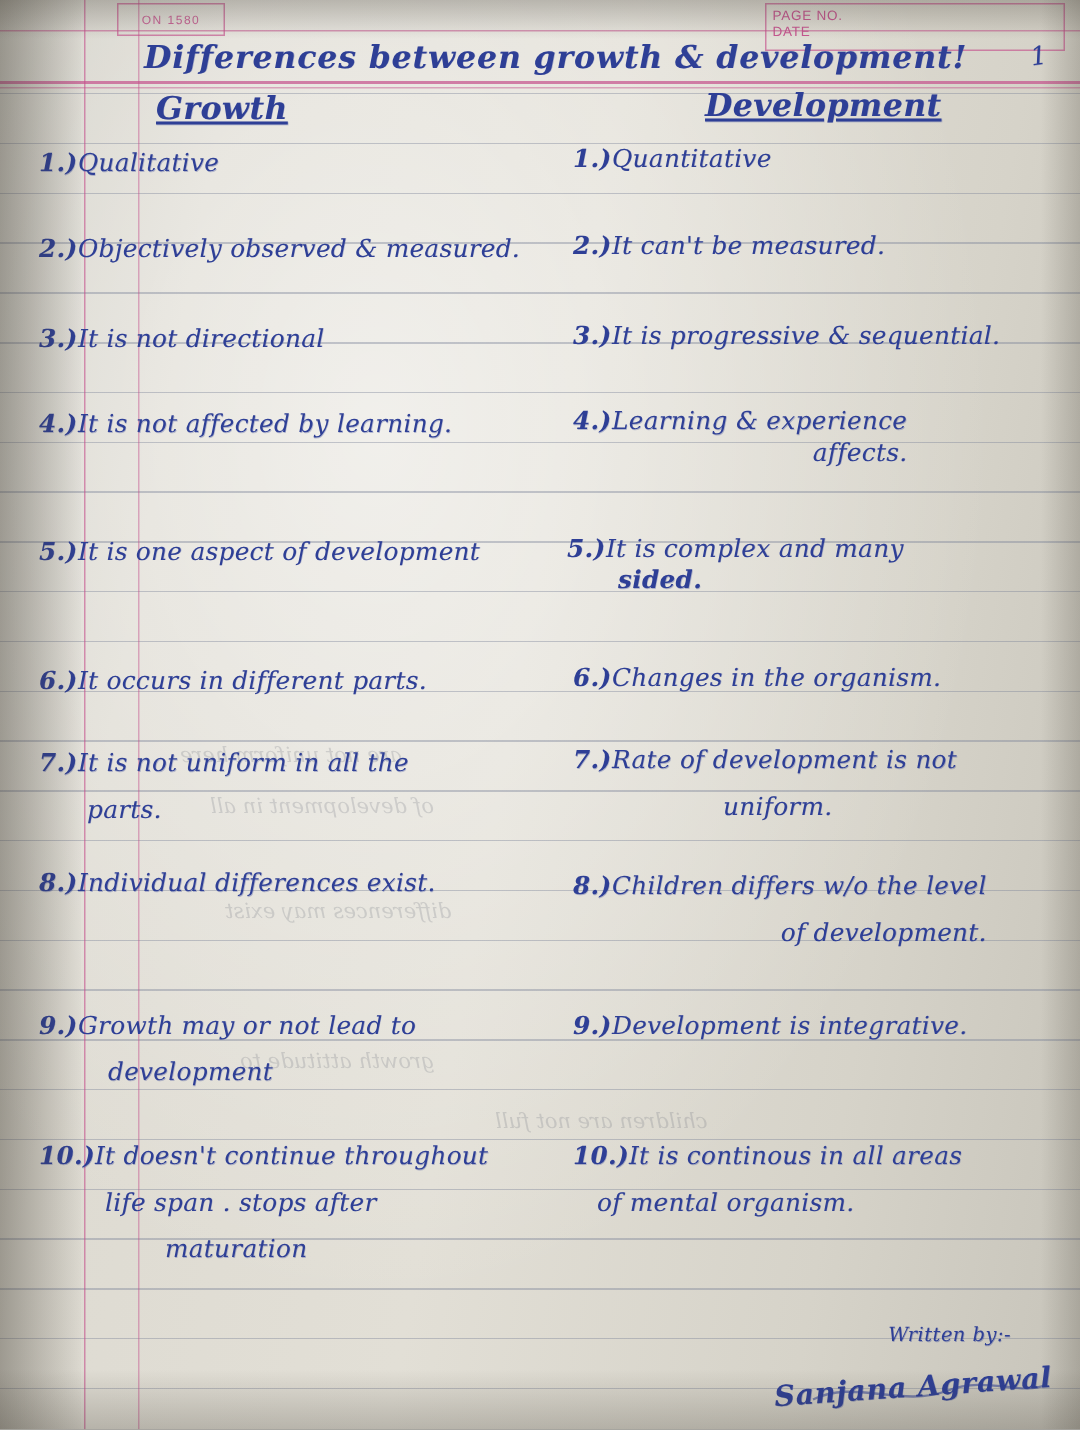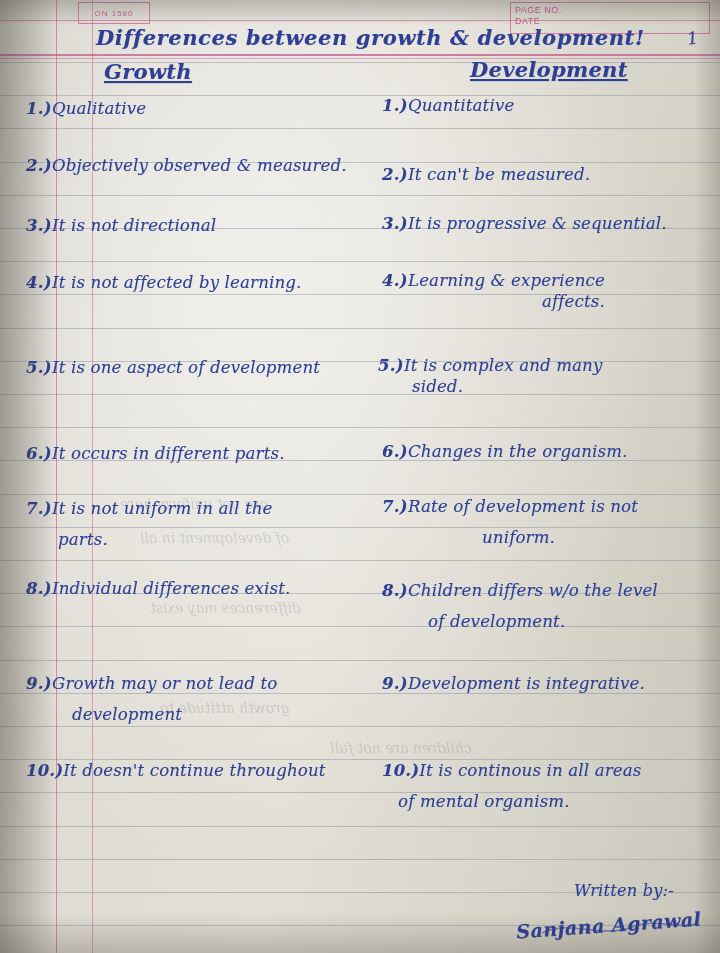--- a/index.html
+++ b/index.html
@@ -164,21 +164,21 @@
     min-width: 26px;
     font-weight: bold;
   }
   .cell .cont {
     display: block;
     margin-left: 34px;
   }
   .sign-label {
     position: absolute;
     right: 46px; bottom: 52px;
-    font-size: 16px;
+    font-size: 13px;
   }
   .sign-name {
     position: absolute;
     right: 18px; bottom: 18px;
     font-size: 19px;
     transform: rotate(-4deg);
     font-weight: bold;
     letter-spacing: 0.5px;
   }
   .sign-scribble {
@@ -233,21 +233,21 @@
   <div class="cell col-left" style="top:98px;">
     <span class="num">1.)</span><span>Qualitative</span>
   </div>
   <div class="cell col-right" style="top:95px;">
     <span class="num">1.)</span><span>Quantitative</span>
   </div>
 
   <div class="cell col-left" style="top:155px;">
     <span class="num">2.)</span><span>Objectively observed &amp; measured.</span>
   </div>
-  <div class="cell col-right" style="top:164px;">
+  <div class="cell col-right" style="top:153px;">
     <span class="num">2.)</span><span>It can't be measured.</span>
   </div>
 
   <div class="cell col-left" style="top:215px;">
     <span class="num">3.)</span><span>It is not directional</span>
   </div>
   <div class="cell col-right" style="top:213px;">
     <span class="num">3.)</span><span>It is progressive &amp; sequential.</span>
   </div>
 
@@ -257,21 +257,21 @@
   <div class="cell col-right" style="top:270px;">
     <span class="num">4.)</span><span>Learning &amp; experience</span>
     <span class="cont" style="margin-left:80px;text-align:right;">affects.</span>
   </div>
 
   <div class="cell col-left" style="top:357px;">
     <span class="num">5.)</span><span>It is one aspect of development</span>
   </div>
   <div class="cell col-right" style="top:355px; left:378px;">
     <span class="num">5.)</span><span>It is complex and many</span>
-    <span class="cont" style="">sided.</span>
+    <span class="cont" style="font-weight:bold;">sided.</span>
   </div>
 
   <div class="cell col-left" style="top:443px;">
     <span class="num">6.)</span><span>It occurs in different parts.</span>
   </div>
   <div class="cell col-right" style="top:441px;">
     <span class="num">6.)</span><span>Changes in the organism.</span>
   </div>
 
   <div class="cell col-left" style="top:498px;">
@@ -281,33 +281,35 @@
   <div class="cell col-right" style="top:496px;">
     <span class="num">7.)</span><span>Rate of development is not</span>
     <span class="cont" style="margin-left:100px; margin-top:10px;">uniform.</span>
   </div>
 
   <div class="cell col-left" style="top:578px;">
     <span class="num">8.)</span><span>Individual differences exist.</span>
   </div>
   <div class="cell col-right" style="top:580px;">
     <span class="num">8.)</span><span>Children differs w/o the level</span>
-    <span class="cont" style="margin-left:46px; margin-top:10px;">of development.</span>
+    <span class="cont" style="margin-left:32px; margin-top:10px;text-align:right;">of development.</span>
   </div>
 
   <div class="cell col-left" style="top:673px;">
     <span class="num">9.)</span><span>Growth may or not lead to</span>
     <span class="cont" style="margin-left:46px; margin-top:10px;">development</span>
   </div>
   <div class="cell col-right" style="top:673px;">
     <span class="num">9.)</span><span>Development is integrative.</span>
   </div>
 
   <div class="cell col-left" style="top:760px;">
     <span class="num" style="min-width:32px;">10.)</span><span>It doesn't continue throughout</span>
+    <span class="cont" style="margin-left:44px; margin-top:10px;">life span . stops after</span>
+    <span class="cont" style="margin-left:84px; margin-top:10px;">maturation</span>
   </div>
   <div class="cell col-right" style="top:760px;">
     <span class="num" style="min-width:34px;">10.)</span><span>It is continous in all areas</span>
     <span class="cont" style="margin-left:16px; margin-top:10px;">of mental organism.</span>
   </div>
 
   <div class="hand sign-label">Written by:-</div>
   <div class="hand sign-name">Sanjana Agrawal</div>
   <svg class="sign-scribble" viewBox="0 0 160 22">
     <path d="M2,16 C30,2 60,22 92,10 C118,0 140,14 158,6" stroke="#2e3f96" stroke-width="1.6" fill="none"></path>

